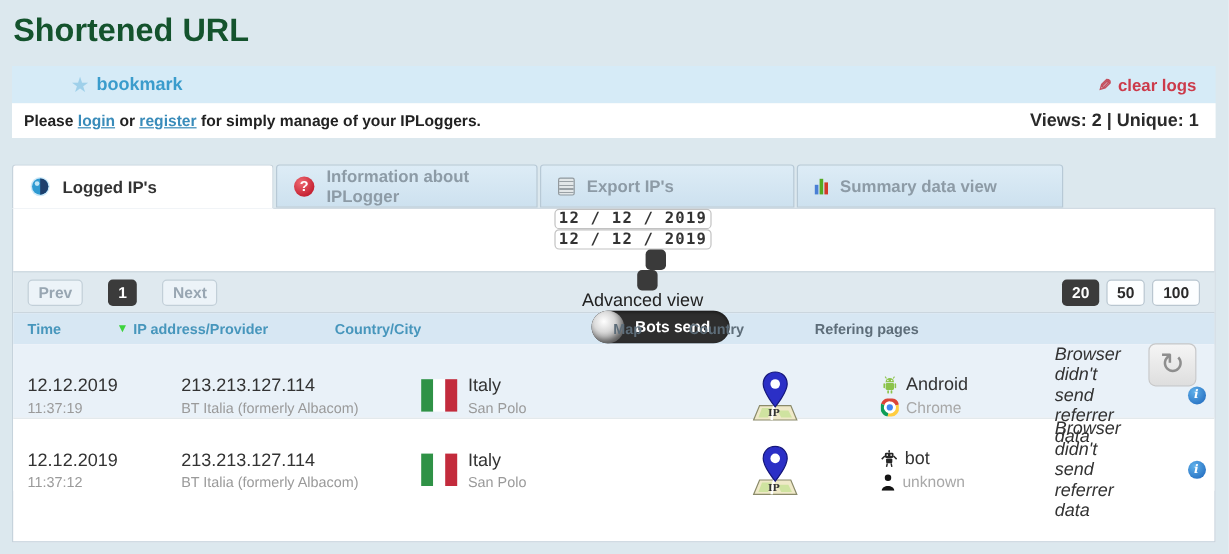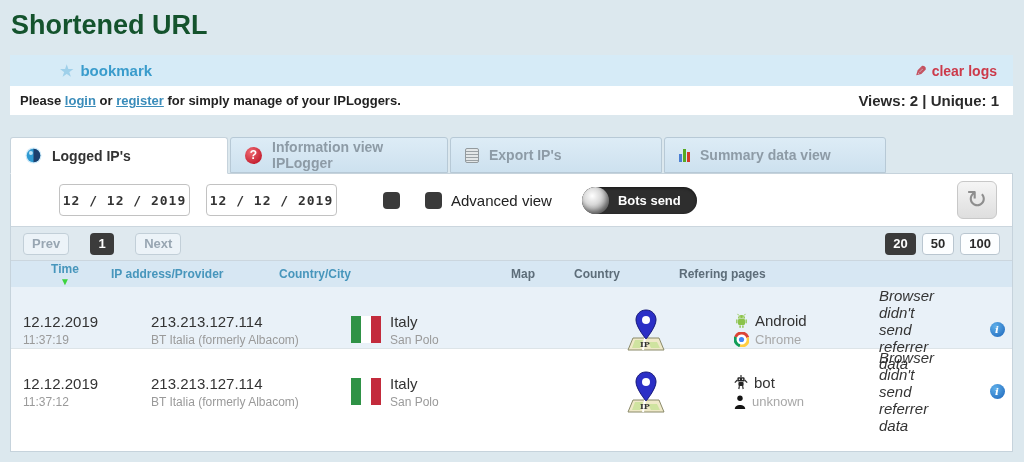--- a/index.html
+++ b/index.html
@@ -30,21 +30,21 @@
   .qicon { width: 17px; height: 17px; border-radius: 50%; background: radial-gradient(circle at 35% 30%, #ef6a72, #c41f30 75%); color: #fff; font-weight: bold; font-size: 12px; line-height: 17px; text-align: center; flex: none; }
   .chart-icon { display: inline-flex; align-items: flex-end; gap: 1px; height: 13px; flex: none; }
   .chart-icon i { display: block; width: 3px; }
   .cb1 { height: 8px; background: #4a7fd4; } .cb2 { height: 13px; background: #55aa22; } .cb3 { height: 10px; background: #d23a28; }
   .doc-icon { width: 14px; height: 15px; border: 1px solid #939a9e; border-radius: 2px; background: repeating-linear-gradient(180deg, #e3e7e8 0 2px, #9aa1a5 2px 3px); flex: none; }
 
   
   .panel { background: #fff; border: 1px solid #c6d3dc; height: 279px; }
 
   
-  .filter-row { height: 52px; display: flex; align-items: center; padding-left: 48px; }
+  .filter-row { height: 52px; display: flex; align-items: center; padding-left: 48px; flex-direction: column; }
   .date { width: 131px; height: 32px; border: 1px solid #c2c2c2; border-radius: 4px; background: #fff; text-align: center; font-family: "DejaVu Sans Mono", monospace; font-size: 13px; font-weight: bold; letter-spacing: 1px; color: #333; margin-right: 16px; }
   .cb { width: 17px; height: 17px; background: #3a3a3a; border-radius: 4px; margin: 0 9px 0 30px; flex: none; cursor: pointer; }
   .cb.second { margin-left: 16px; }
   .cb-label { font-size: 15px; color: #222; }
   .toggle { margin-left: 30px; height: 27px; border-radius: 14px; background: #2e2e2e; box-shadow: inset 0 1px 3px rgba(0,0,0,.5); display: flex; align-items: center; padding-right: 16px; cursor: pointer; }
   .knob { width: 27px; height: 27px; border-radius: 50%; margin-right: 9px; background: radial-gradient(circle at 38% 33%, #ffffff, #d9d9d9 35%, #8e8e8e 72%, #5f5f5f 100%); box-shadow: inset -2px -3px 4px rgba(0,0,0,.3); flex: none; }
   .toggle-label { color: #fff; font-size: 13px; font-weight: bold; white-space: nowrap; }
   .refresh { margin-left: auto; margin-right: 15px; width: 40px; height: 38px; border: 1px solid #c8c8c8; border-radius: 6px; background: linear-gradient(#f5f5f5, #dedede); color: #8e8e8e; font-size: 25px; line-height: 34px; text-align: center; cursor: pointer; font-family: "DejaVu Sans", sans-serif; }
 
   
@@ -53,21 +53,21 @@
   .btn.ghost { background: #ecf3f8; border: 1px solid #c2cfd8; color: #98a6b2; line-height: 20px; }
   .btn.dark { background: #3b3b3b; color: #fff; }
   .btn.page { min-width: 24px; text-align: center; }
   .right-group { margin-left: auto; display: flex; gap: 6px; }
   .btn.light { background: #fcfeff; border: 1px solid #b9c6d0; color: #2a2a2a; line-height: 20px; }
 
   
   .grid { display: grid; grid-template-columns: 100px 158px 230px 63px 105px 1fr 30px; align-items: center; }
   .thead { height: 26px; background: #d7e7f3; font-size: 12px; font-weight: bold; }
   .th { padding-left: 12px; }
-  .th.blue { color: #4796bc; flex-direction: column; }
+  .th.blue { color: #4796bc; }
   .th.slate { color: #5d6d79; }
   .th-time { display: flex; justify-content: space-between; align-items: center; padding-right: 4px; }
   .th-country { padding-left: 10px; }
   .th-ip { padding-left: 0; }
   .sort { color: #3dd43d; font-size: 10px; }
   .trow { height: 61px; gap: 40px; }
   .trow.alt { background: #e9f1f8; }
   .trow.plain { background: #fff; border-top: 1px solid #dde4e8; }
   .primary { font-size: 15px; color: #333; }
   .secondary { font-size: 12px; color: #9a9a9a; margin-top: 3px; }
@@ -119,21 +119,21 @@
       <svg width="17" height="17" viewBox="0 0 17 17">
         <circle cx="8.5" cy="8.5" r="8" fill="#cfe9f8"></circle>
         <circle cx="8.5" cy="8.5" r="6.8" fill="#2f9ad2"></circle>
         <path d="M8.5 1.7 A6.8 6.8 0 0 1 8.5 15.3 Z" fill="#1d3f6d"></path>
         <circle cx="5.9" cy="6" r="2" fill="#bfe4f6"></circle>
       </svg>
       <span>Logged IP's</span>
     </div>
     <div class="tab inactive t2">
       <span class="qicon">?</span>
-      <span>Information view IPLogger</span>
+      <span>Information about IPLogger</span>
     </div>
     <div class="tab inactive t4">
       <span class="doc-icon"></span>
       <span>Export IP's</span>
     </div>
     <div class="tab inactive t3">
       <span class="chart-icon">
           <i class="cb1"></i>
           <i class="cb2"></i>
           <i class="cb3"></i>

